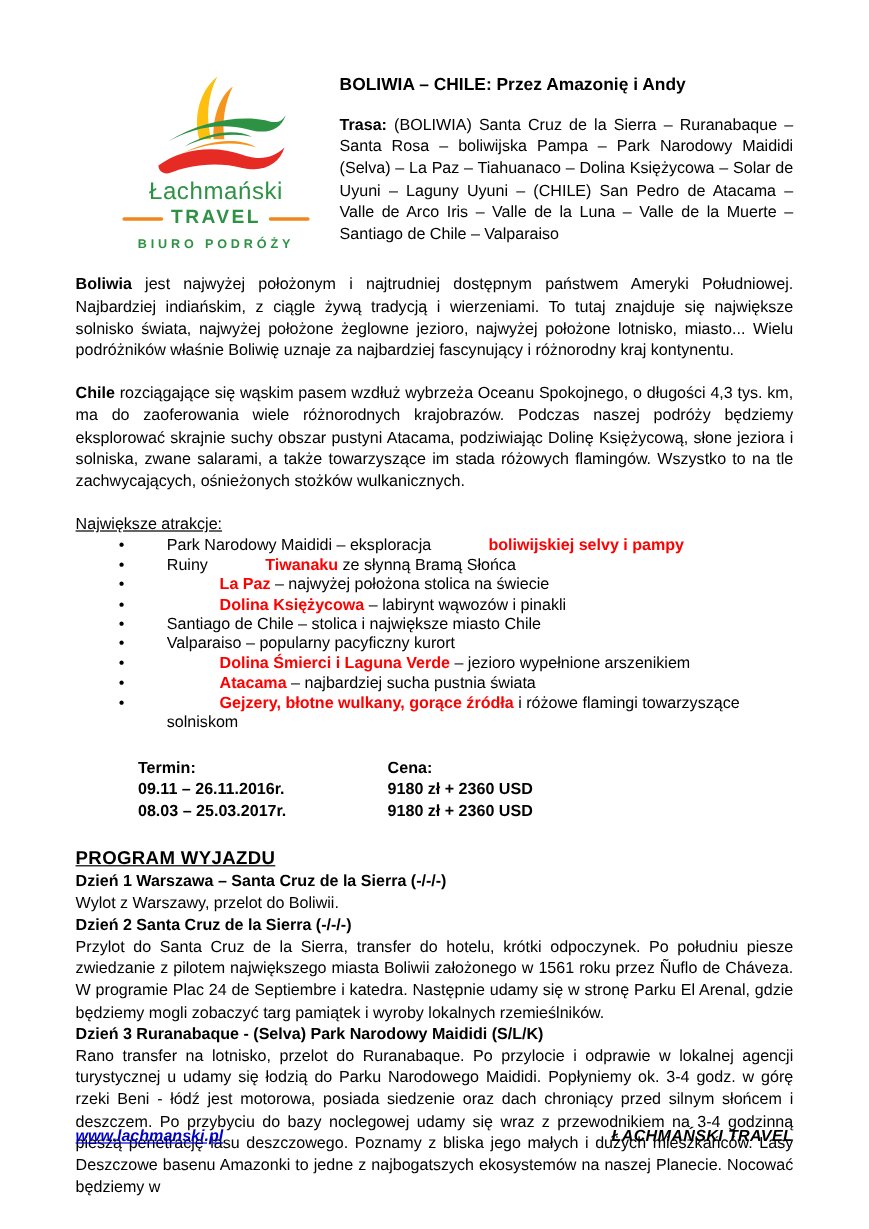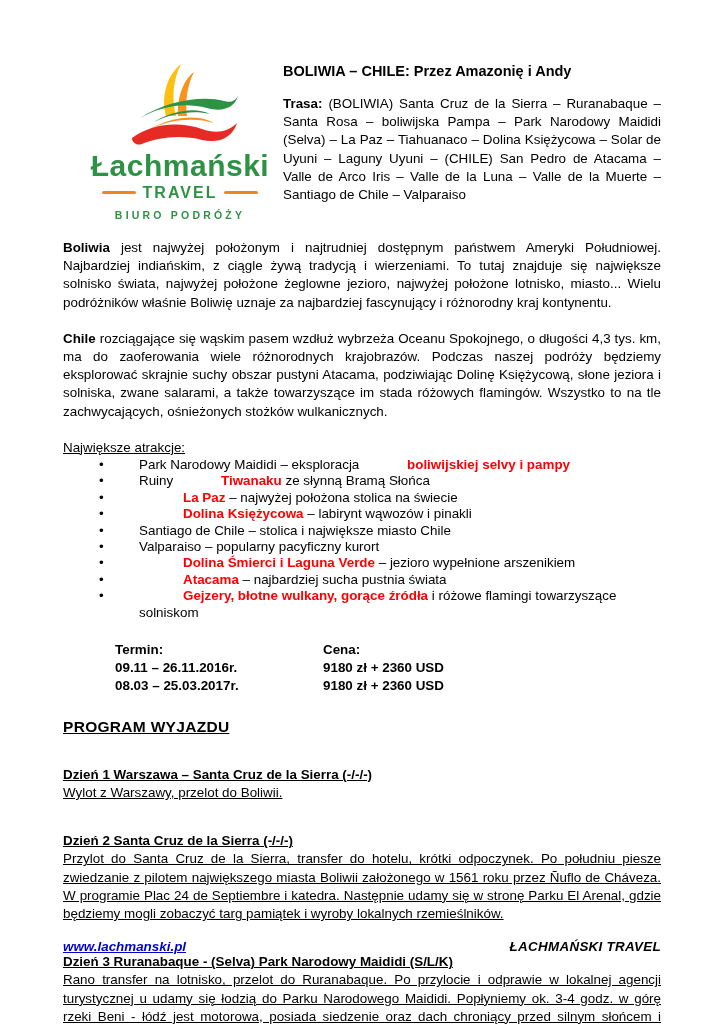--- a/index.html
+++ b/index.html
@@ -14,21 +14,21 @@
     line-height: 18.2px;
     color: #000000;
     overflow: hidden;
   }
   .content { position: absolute; left: 63px; right: 63px; top: 62px; }
 
   
   .header-row { display: flex; align-items: flex-start; }
   .logo-block { width: 190px; margin-left: 22px; text-align: center; }
   .logo-art { display: block; margin: 0 auto; }
-  .brand-name { font-size: 30px; font-weight: bold; color: #2e9245; line-height: 1.05; letter-spacing: 0.5px; }
+  .brand-name { font-size: 20px; font-weight: normal; color: #2e9245; line-height: 1.05; letter-spacing: 0.5px; }
   .travel-row { display: flex; align-items: center; justify-content: center; gap: 7px; margin-top: 2px; text-align: right; }
   .travel-rule { height: 3px; width: 34px; background: #f0871e; border-radius: 2px; }
   .travel-text { font-size: 16px; font-weight: bold; color: #2e9245; letter-spacing: 2px; }
   .tagline { margin-top: 4px; font-size: 10.5px; font-weight: 600; color: #2e9245; letter-spacing: 3.2px; }
 
   .title-col { width: 378px; margin-left: auto; }
   .doc-title { font-size: 14.5px; font-weight: bold; line-height: 19px; margin-bottom: 14px; }
   .route { text-align: justify; }
   .route .lead { font-weight: bold; }
 
@@ -42,21 +42,21 @@
   .attractions-list { list-style: none; margin: 0 0 20px 0; }
   .attractions-list li { position: relative; padding-left: 76px; line-height: 16.4px; }
   .attractions-list li::before { content: "\2022"; position: absolute; left: 36px; }
   .hl { color: #ff0000; font-weight: bold; padding-left: 44px; }
 
   
   .pricing { margin: 2px 0 0 52px; display: grid; grid-template-columns: 208px auto; font-weight: bold; line-height: 18.2px; }
 
   
   .program-heading { margin-top: 22px; font-size: 15.5px; font-weight: bold; text-decoration: underline; letter-spacing: 0.3px; }
-  .day { margin-top: 30px; text-decoration: underline; }
+  .day { margin-top: 0; }
   .day-title { font-weight: bold; }
   .day-body { text-align: justify; }
 
   
   .footer {
     position: absolute; left: 63px; right: 63px; top: 938px;
     display: flex; justify-content: space-between; align-items: baseline;
     font-weight: bold; font-style: italic;
   }
   .footer-link { color: #0000cc; text-decoration: underline; cursor: pointer; }

